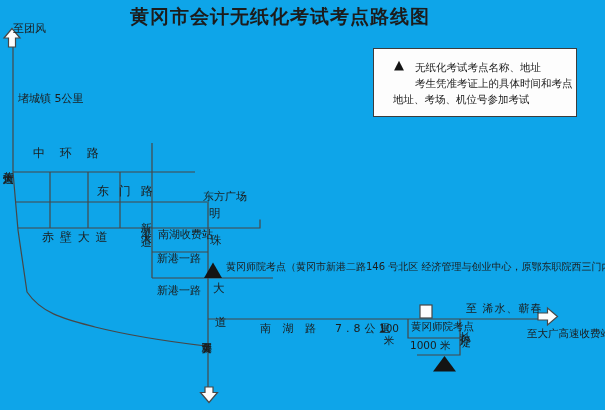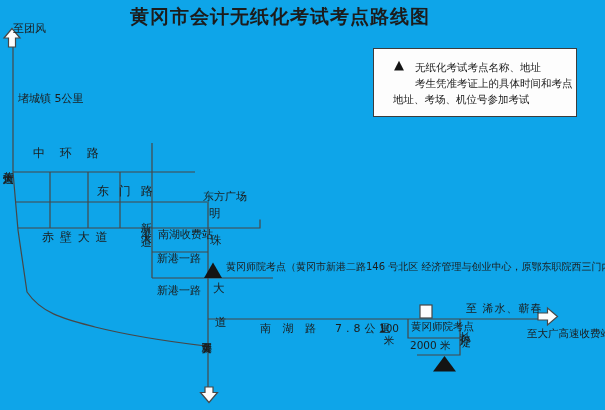--- a/index.html
+++ b/index.html
@@ -119,21 +119,21 @@
   <div class="lbl chibi-r">南湖收费站</div>
   <div class="lbl xg1">新港一路</div>
   <div class="lbl xg2">新港一路</div>
 
   <div class="lbl shiyuan">黄冈师院考点（黄冈市新港二路146 号北区 经济管理与创业中心，原鄂东职院西三门内）</div>
 
   <div class="lbl nanhu-rd">南 湖 路  7.8公里</div>
   <div class="lbl d100">100
 米</div>
   <div class="lbl nanhu-toll">黄冈师院考点</div>
-  <div class="lbl d1000">2000 米</div>
+  <div class="lbl d1000">1000 米</div>
   <div class="lbl vt changsun">长孙堤</div>
   <div class="lbl xishui">至 浠水、蕲春</div>
   <div class="lbl daguang">至大广高速收费站</div>
   <div class="lbl vt ehuang">至鄂黄大桥</div>
 
   <div class="legend">
     <span class="tri">▲</span>
     <div class="l1">无纸化考试考点名称、地址</div>
     <div class="l2">考生凭准考证上的具体时间和考点</div>
     <div class="l3">地址、考场、机位号参加考试</div>

